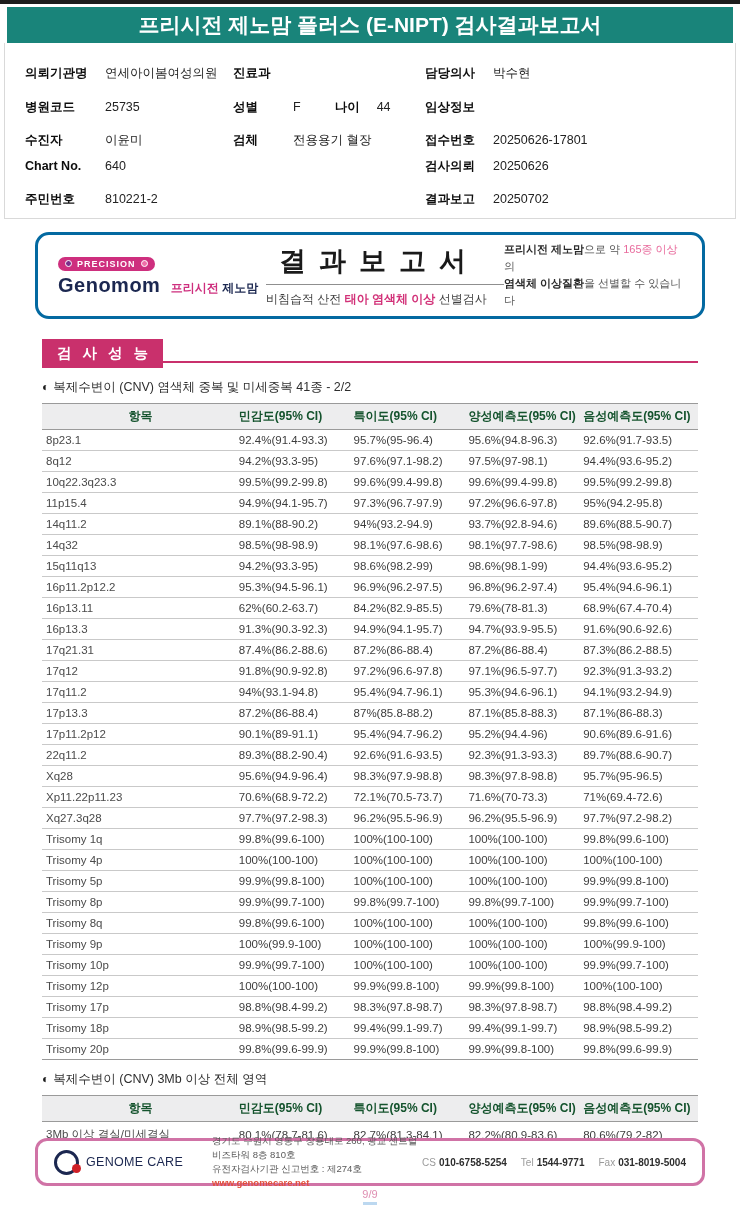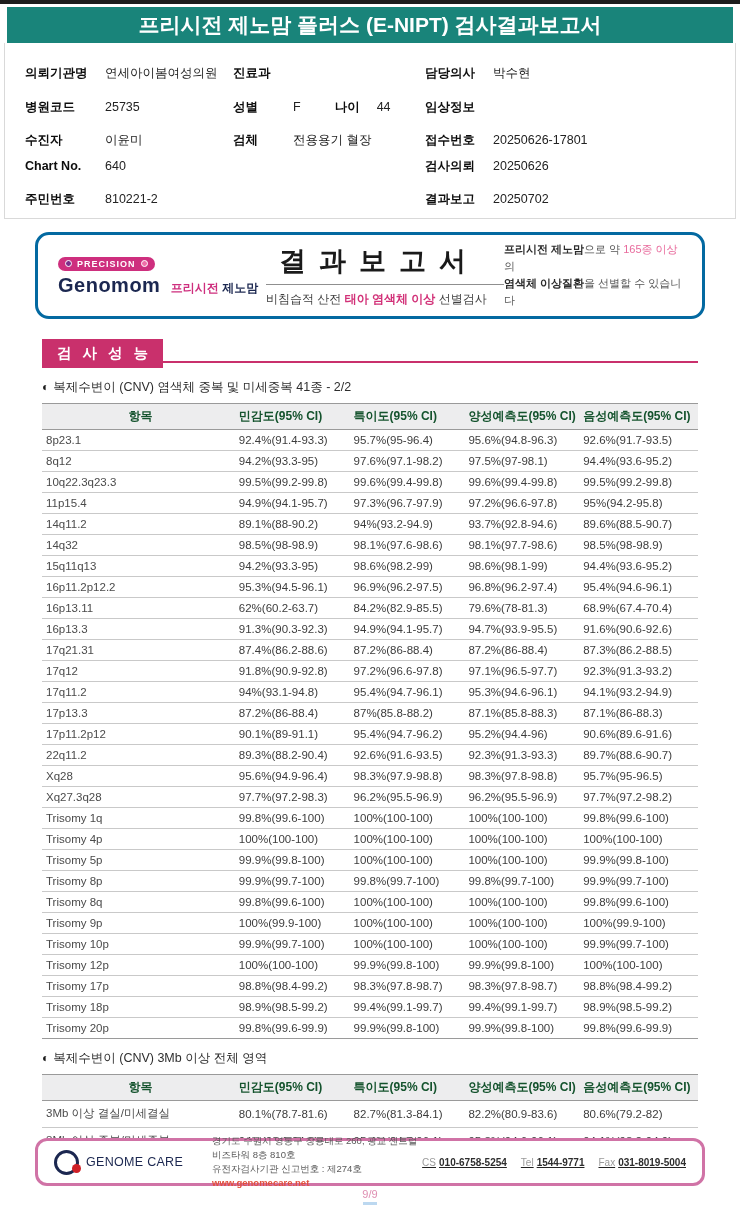--- a/index.html
+++ b/index.html
@@ -88,21 +88,21 @@
     border:3px solid #d073a6; border-radius:12px; background:#fff;
     display:flex; align-items:center; padding:0 16px;
   }
   .gc-logo { display:flex; align-items:center; width:158px; }
   .gc-mark { position:relative; width:25px; height:25px; flex:0 0 25px; }
   .gc-ring { position:absolute; inset:0; border:3px solid #1b2750; border-radius:50%; }
   .gc-dot { position:absolute; right:-2px; bottom:2px; width:9px; height:9px; border-radius:50%; background:#cf2027; }
   .gc-name { font-size:12.5px; font-weight:normal; color:#1b2750; margin-left:7px; letter-spacing:0.3px; white-space:nowrap; }
   .gc-addr { font-size:9.5px; color:#5a5a5a; line-height:1.45; flex:1; }
   .gc-addr .url { color:#e2503c; font-weight:bold; }
-  .gc-contacts { display:flex; gap:14px; font-size:10px; white-space:nowrap;text-decoration:underline; }
+  .gc-contacts { display:flex; gap:14px; font-size:10px; white-space:nowrap; }
   .gc-contact .c-label { color:#9a9a9a; margin-right:3px; }
   .gc-contact .c-value { color:#2e2e2e; font-weight:bold; }
   .page-num { position:absolute; top:1188px; left:0; width:100%; text-align:center; font-size:11px; color:#df8fb2; }
   .bottom-dash { position:absolute; top:1202px; left:363px; width:14px; height:3px; background:#bcd8f0; }
 </style>
 </head>
 <body>
 
 <div class="top-strip"></div>
 
@@ -329,20 +329,27 @@
         <td>89.7%(88.6-90.7)</td>
       </tr>
       <tr>
         <td>Xq28</td>
         <td>95.6%(94.9-96.4)</td>
         <td>98.3%(97.9-98.8)</td>
         <td>98.3%(97.8-98.8)</td>
         <td>95.7%(95-96.5)</td>
       </tr>
       <tr>
+        <td>Xp11.22p11.23</td>
+        <td>70.6%(68.9-72.2)</td>
+        <td>72.1%(70.5-73.7)</td>
+        <td>71.6%(70-73.3)</td>
+        <td>71%(69.4-72.6)</td>
+      </tr>
+      <tr>
         <td>Xq27.3q28</td>
         <td>97.7%(97.2-98.3)</td>
         <td>96.2%(95.5-96.9)</td>
         <td>96.2%(95.5-96.9)</td>
         <td>97.7%(97.2-98.2)</td>
       </tr>
       <tr>
         <td>Trisomy 1q</td>
         <td>99.8%(99.6-100)</td>
         <td>100%(100-100)</td>

